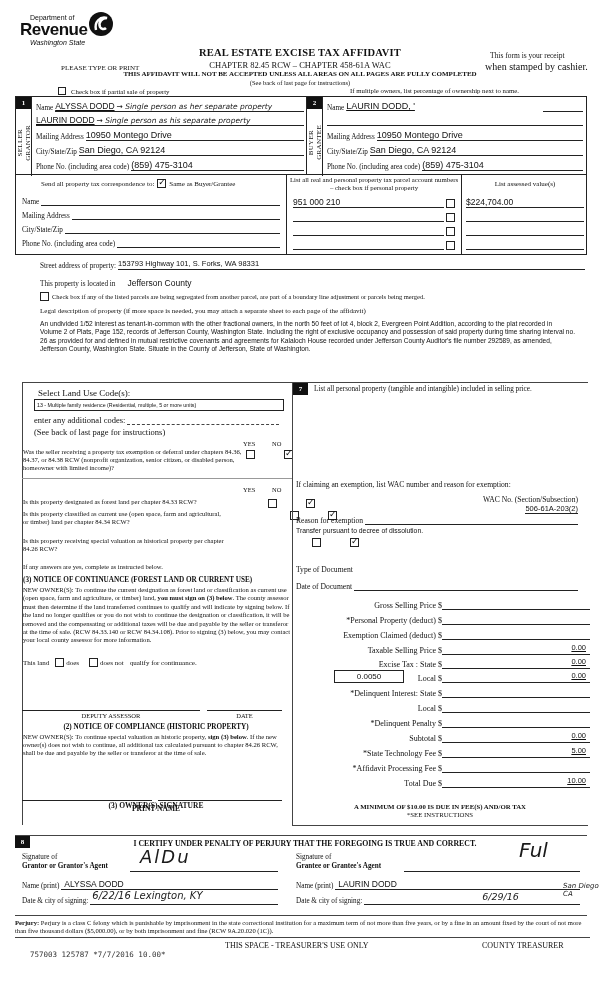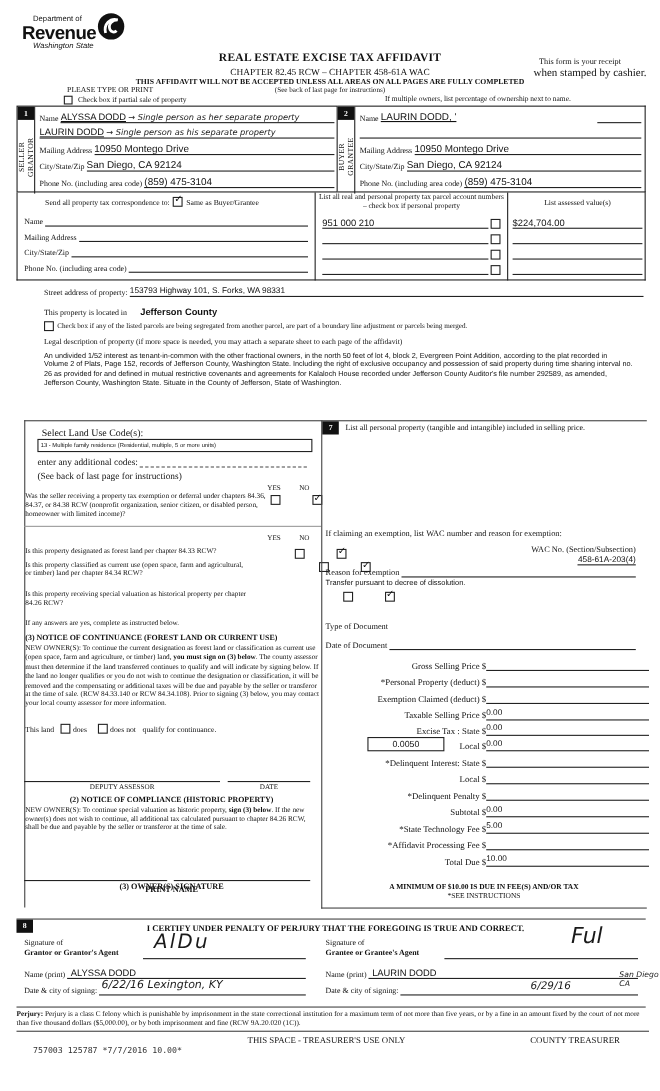--- a/index.html
+++ b/index.html
@@ -12,39 +12,39 @@
   .cb { display: inline-block; width: 9px; height: 9px; border: 1px solid #222; background: #fff; vertical-align: middle; position: relative; }
   .cb.checked::after { content: "\2713"; position: absolute; left: 0px; top: -3px; font-size: 9px; font-family: "DejaVu Sans", sans-serif; }
   .badge { background: #111; color: #fff; font-size: 7px; text-align: center; line-height: 12px; font-weight: bold; }
   .vert { writing-mode: vertical-rl; transform: rotate(180deg); font-size: 7px; letter-spacing: 0.3px; text-align: center; }
   .lbl { font-size: 7.2px; white-space: nowrap; }
   .row { position: absolute; display: flex; align-items: flex-end; }
   .row .fill { flex: 1; border-bottom: 1px solid #222; margin-left: 2px; height: 11px; position: relative; }
   .amt-row { position: absolute; left: 300px; width: 290px; display: flex; align-items: flex-end; height: 13px; }
   .amt-row .amt-lbl { width: 136px; text-align: right; font-size: 8px; white-space: nowrap; }
   .amt-row .dollar { font-size: 8px; margin-left: 2px; }
-  .amt-row .amt-val { flex: 1; border-bottom: 1px solid #222; text-align: left; font-family: "Liberation Sans", sans-serif; font-size: 7.5px; padding-right: 4px; height: 12px; }
+  .amt-row .amt-val { flex: 1; border-bottom: 1px solid #222; text-align: right; font-family: "Liberation Sans", sans-serif; font-size: 7.5px; padding-right: 4px; height: 12px; text-decoration: underline; }
 </style>
 </head>
 <body>
 
 
 
 
 <div class="abs" style="left:20px; top:8px; width:100px; height:50px;">
   <div class="abs sans" style="left:10px; top:6px; font-size:7px;">Department of</div>
   <div class="abs sans" style="left:0px; top:12px; font-size:17px; font-weight:bold; letter-spacing:-0.5px;">Revenue</div>
   <div class="abs sans" style="left:10px; top:31px; font-size:7px; font-style:italic;">Washington State</div>
   <svg class="abs" style="left:68px; top:2px;" width="26" height="28" viewBox="0 0 26 28">
     <circle cx="13" cy="14" r="12" fill="#111"></circle>
     <path d="M8 20 C6 12, 12 6, 19 8 C14 8, 10 12, 12 17 C13 19, 16 20, 18 18" stroke="#fff" stroke-width="2.5" fill="none"></path>
   </svg>
 </div>
 
-<div class="abs" style="left:22px; top:78px; font-size:7px;padding-left:39px;">PLEASE TYPE OR PRINT</div>
+<div class="abs" style="left:22px; top:64px; font-size:7px;padding-left:39px;">PLEASE TYPE OR PRINT</div>
 <div class="abs" style="left:0; width:600px; top:47px; text-align:center; font-size:10.5px; font-weight:bold; letter-spacing:0.2px;">REAL ESTATE EXCISE TAX AFFIDAVIT</div>
 <div class="abs" style="left:0; width:600px; top:60px; text-align:center; font-size:8.5px;">CHAPTER 82.45 RCW – CHAPTER 458-61A WAC</div>
 <div class="abs" style="left:490px; top:51px; font-size:7.5px;">This form is your receipt</div>
 <div class="abs" style="left:485px; top:61px; font-size:10px;">when stamped by cashier.</div>
 <div class="abs" style="left:0; width:600px; top:70px; text-align:center; font-size:7px; font-weight:bold;">THIS AFFIDAVIT WILL NOT BE ACCEPTED UNLESS ALL AREAS ON ALL PAGES ARE FULLY COMPLETED</div>
 <div class="abs" style="left:0; width:600px; top:79px; text-align:center; font-size:6.5px;">(See back of last page for instructions)</div>
 <div class="abs" style="left:58px; top:87px; display:flex; align-items:center;">
   <span class="cb" style="width:8px; height:8px;"></span>
   <span style="margin-left:5px; font-size:6.8px;">Check box if partial sale of property</span>
 </div>
@@ -174,21 +174,21 @@
   <div class="abs" style="left:450px; top:64px; width:118px; height:11px; border-bottom:1px solid #222;"></div>
 </div>
 
 
 <div class="row" style="left:40px; top:259px; width:545px;">
   <span class="lbl">Street address of property:</span>
   <div class="fill"><span class="filled" style="font-size:7.5px;">153793 Highway 101, S. Forks, WA 98331</span></div>
 </div>
 <div class="abs" style="left:40px; top:278px; display:flex; align-items:baseline;">
   <span class="lbl">This property is located in</span>
-  <span class="filled" style="margin-left:12px; font-size:8.5px;font-weight:bold;">Jefferson County</span>
+  <span class="filled" style="margin-left:12px; font-size:8.5px;">Jefferson County</span>
 </div>
 <div class="abs" style="left:40px; top:292px; display:flex; align-items:center;">
   <span class="cb"></span>
   <span style="margin-left:3px; font-size:6.5px; white-space:nowrap;">Check box if any of the listed parcels are being segregated from another parcel, are part of a boundary line adjustment or parcels being merged.</span>
 </div>
 <div class="abs" style="left:40px; top:307px; font-size:7px; white-space:nowrap;">Legal description of property (if more space is needed, you may attach a separate sheet to each page of the affidavit)</div>
 <div class="abs sans" style="left:40px; top:320px; width:535px; font-size:6.6px; line-height:8.3px;">An undivided 1/52 interest as tenant-in-common with the other fractional owners, in the north 50 feet of lot 4, block 2, Evergreen Point Addition, according to the plat recorded in Volume 2 of Plats, Page 152, records of Jefferson County, Washington State. Including the right of exclusive occupancy and possession of said property during time sharing interval no. 26 as provided for and defined in mutual restrictive covenants and agreements for Kalaloch House recorded under Jefferson County Auditor's file number 292589, as amended, Jefferson County, Washington State. Situate in the County of Jefferson, State of Washington.</div>
 
 
 <div class="abs" style="left:22px; top:382px; width:270px; height:443px; border-left:1px solid #444; border-top:1px solid #444;"></div>
@@ -255,21 +255,21 @@
 
 
 <div class="abs" style="left:292px; top:382px; width:296px; height:444px; border-left:1px solid #444; border-top:1px solid #444; border-bottom:1px solid #444;"></div>
 <div class="abs badge" style="left:293px; top:383px; width:15px; height:12px;">7</div>
 <div class="abs" style="left:300px; top:384px; width:270px; font-size:7.2px; line-height:11px; text-indent:14px;">List all  personal property (tangible and intangible) included in selling price.</div>
 <div class="abs" style="left:300px; top:410px; width:280px; height:60px;"></div>
 
 <div class="abs" style="left:296px; top:480px; font-size:7.6px; white-space:nowrap;">If claiming an exemption, list WAC number and reason for exemption:</div>
 <div class="row" style="left:296px; top:495px; width:282px;flex-direction:column;">
   <span style="font-size:7.6px; white-space:nowrap;">WAC No. (Section/Subsection)</span>
-  <div class="fill"><span class="filled" style="font-size:7.5px;">458-61A-203(4)</span></div>
+  <div class="fill"><span class="filled" style="font-size:7.5px;">506-61A-203(2)</span></div>
 </div>
 <div class="row" style="left:296px; top:514px; width:282px;">
   <span style="font-size:7.6px; white-space:nowrap;">Reason for exemption</span>
   <div class="fill"></div>
 </div>
 <div class="abs sans" style="left:296px; top:527px; font-size:6.8px;">Transfer pursuant to decree of dissolution.</div>
 
 <div class="row" style="left:296px; top:565px; width:282px;">
   <span style="font-size:7.6px; white-space:nowrap;">Type of Document</span>
 </div>

